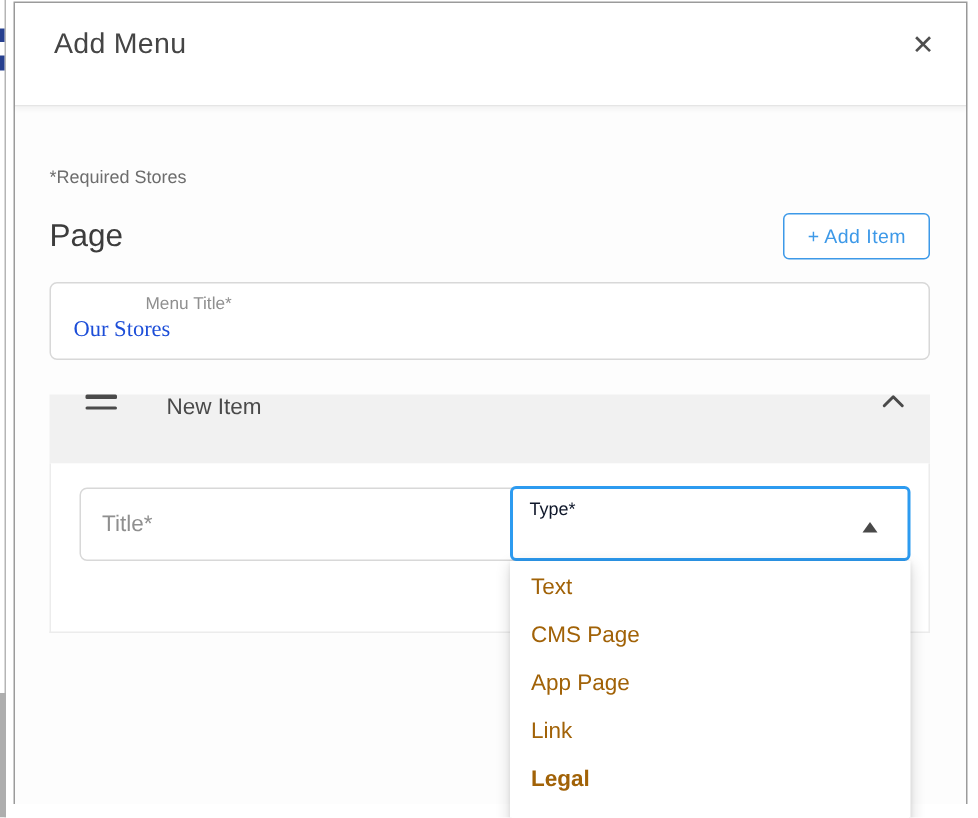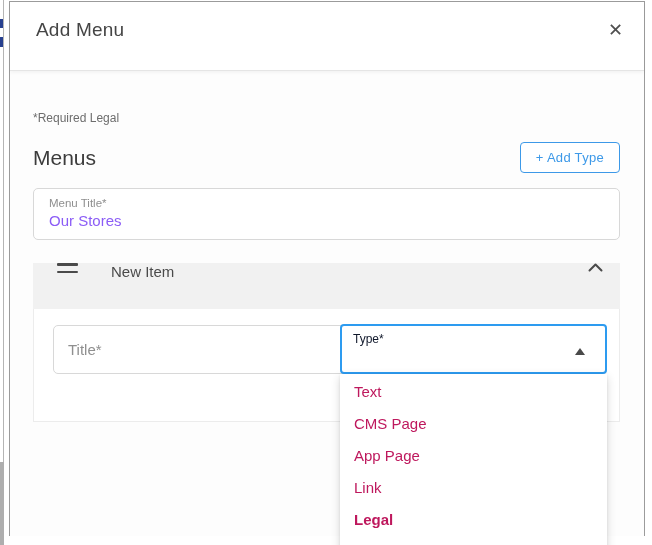--- a/index.html
+++ b/index.html
@@ -26,23 +26,23 @@
 
   .required-note { font-size:12px; color:#6d6d6d; }
 
   .section-row { margin-top:17px; display:flex; align-items:center; justify-content:space-between; }
   .section-title { font-size:21px; font-weight:500; color:#3c3c3c; }
   .add-item-btn { background:#ffffff; border:1px solid #3d99e8; color:#3d99e8; border-radius:4px;
                   font-size:13px; font-weight:500; padding:7px 15px; letter-spacing:0.3px; cursor:pointer; }
 
   .menu-title-box { margin-top:15px; background:#fff; border:1px solid #d8d8d8; border-radius:5px;
                     padding:8px 15px 10px; }
-  .menu-title-box label { display:block; font-size:11.5px; color:#8f8f8f; }
+  .menu-title-box label { display:block; font-size:11.5px; color:#8f8f8f;margin-left:48px; }
   .menu-title-box input { display:block; width:100%; border:none; outline:none; background:transparent;
-                          font-size:15px; color:#8b5cf6; margin-top:3px; }
+                          font-size:15px; color:#1d4ed8; margin-top:3px;font-family:Liberation Serif, serif; }
 
   .accordion { margin-top:23px; }
   .acc-header { height:46px; background:#f1f1f1; display:flex; align-items:flex-start; padding:0 17px; }
   .drag-handle { margin-left:7px; display:inline-flex; flex-direction:column; gap:5px; cursor:grab; }
   .drag-handle i { display:block; width:21px; height:2.5px; background:#4a4a4a; border-radius:1px; }
   .acc-title { margin-left:33px; font-size:15px; color:#4a4a4a; }
   .chevron-up { margin-left:auto; display:inline-flex; cursor:pointer; }
 
   .acc-body { position:relative; height:113px; background:#ffffff;
               border:1px solid #ececec; border-top:none; }
@@ -55,21 +55,21 @@
                  border:2px solid #2d9bf0; border-radius:4px; background:#fff; cursor:pointer; }
   .type-label { position:absolute; left:11px; top:6px; font-size:12px; color:#0f172a; }
   .caret-up { position:absolute; right:20px; top:22px; width:0; height:0;
               border-left:5.5px solid transparent; border-right:5.5px solid transparent;
               border-bottom:7px solid #494949; }
 
   .type-dropdown { position:absolute; left:306px; top:65px; width:267px; z-index:10;
                    background:#ffffff; border-radius:0 0 4px 4px;
                    box-shadow:0 3px 10px rgba(0,0,0,0.16), 0 1px 3px rgba(0,0,0,0.08); }
   .type-dropdown .option { height:32px; line-height:32px; padding-left:14px; font-size:15px;
-                           color:#be185d; cursor:pointer; }
+                           color:#a16207; cursor:pointer; }
   .type-dropdown .option:first-child { margin-top:2px; }
   .type-dropdown .option:last-child { margin-bottom:22px;font-weight:bold; }
 </style>
 </head>
 <body>
 
 <div class="stage">
   <div class="page-edge-line"></div>
   <div class="page-mark-1"></div>
   <div class="page-mark-2"></div>
@@ -77,25 +77,25 @@
 
   <div class="modal">
 
     <div class="modal-header">
       <div class="modal-title">Add Menu</div>
       <button class="close-btn">✕</button>
     </div>
 
     <div class="modal-body">
 
-      <div class="required-note">*Required Legal</div>
+      <div class="required-note">*Required Stores</div>
 
       <div class="section-row">
-        <div class="section-title">Menus</div>
-        <button class="add-item-btn">+ Add Type</button>
+        <div class="section-title">Page</div>
+        <button class="add-item-btn">+ Add Item</button>
       </div>
 
       <div class="menu-title-box">
         <label>Menu Title*</label>
         <input type="text" value="Our Stores" style="">
       </div>
 
       <div class="accordion">
         <div class="acc-header">
           <span class="drag-handle">

